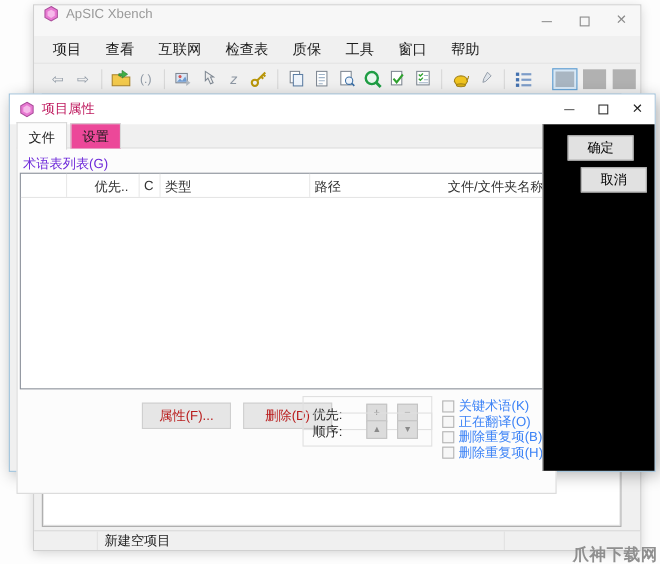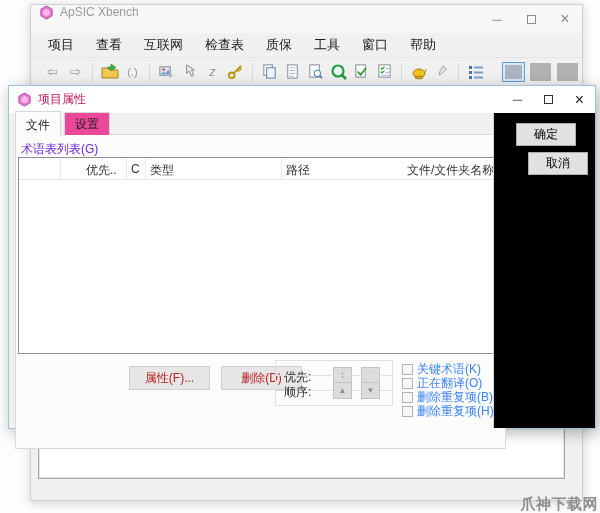--- a/index.html
+++ b/index.html
@@ -228,20 +228,25 @@
             <rect x="7" y="13.5" width="9" height="2" fill="#7c9cc8"></rect>
           </svg>
       </span>
       <span class="view-sq sel" style="margin-left:16px;"></span>
       <span class="view-sq"></span>
       <span class="view-sq"></span>
     </div>
 
     <div class="project-panel"></div>
 
+    <div class="statusbar">
+      <div class="sb-cell0"></div>
+      <div class="sb-cell1">新建空项目</div>
+      <div class="sb-cell2"></div>
+    </div>
   </div>
 
   <div class="dialog">
 
     <div class="dl-titlebar">
       <svg class="gem" viewBox="0 0 16 16">
         <polygon points="8,1 14,4.5 14,11.5 8,15 2,11.5 2,4.5" fill="#e879d2" stroke="#a94c9a"></polygon>
         <polygon points="8,4 11.5,6 11.5,10 8,12 4.5,10 4.5,6" fill="#f6b9ea"></polygon>
       </svg>
       <span class="dl-title">项目属性</span>

